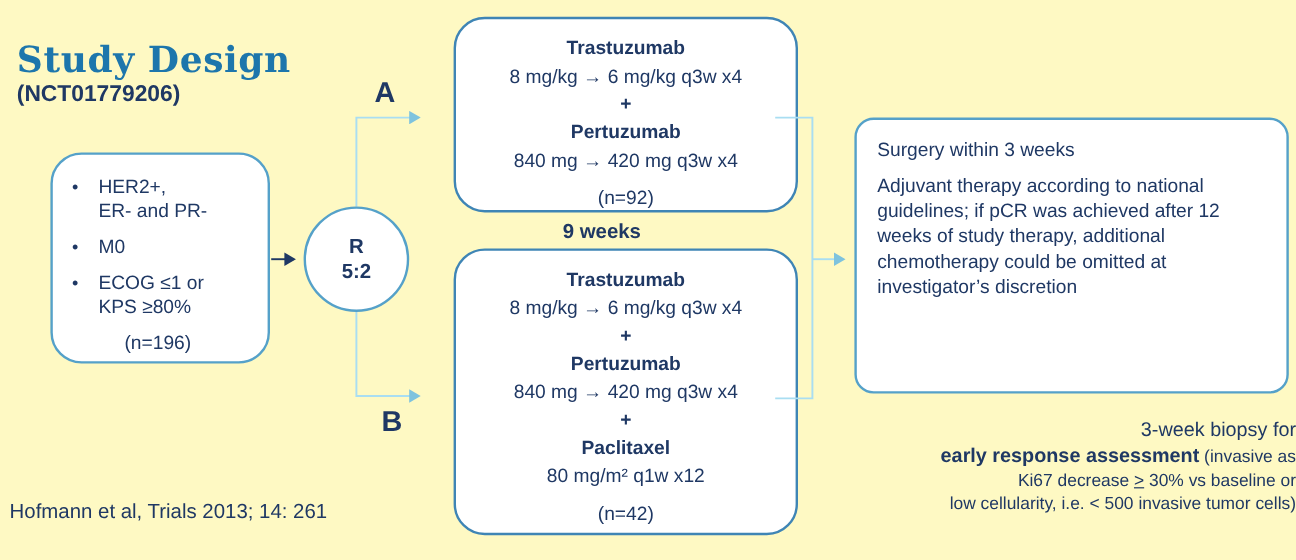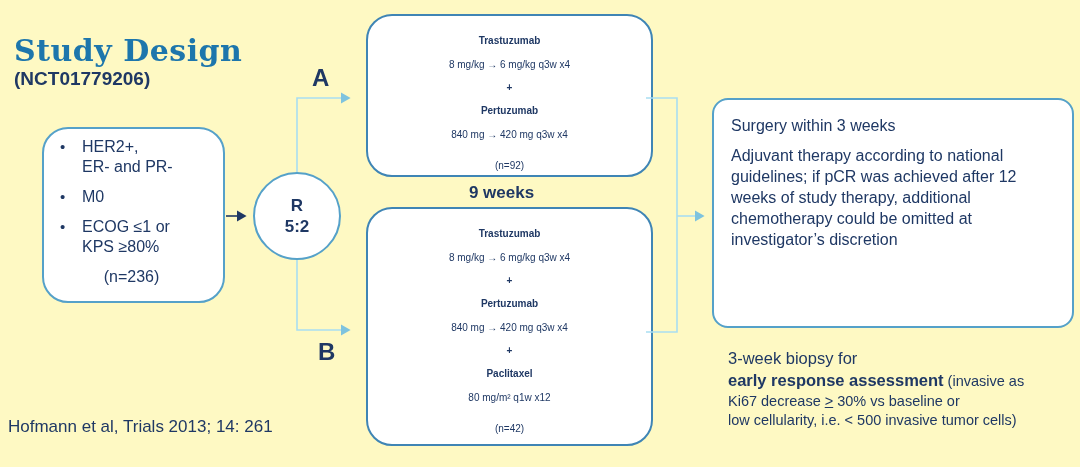--- a/index.html
+++ b/index.html
@@ -19,53 +19,53 @@
   .title-block{position:absolute;left:14px;top:34px;}
   .title-main{
     font-family:"DejaVu Serif", serif;font-weight:bold;font-size:30px;
     color:var(--title-teal);line-height:34px;letter-spacing:0.5px;
   }
   .title-nct{font-size:19px;font-weight:bold;color:var(--text-navy);line-height:22px;}
   
   .rbox{position:absolute;border:2px solid var(--border-blue);border-radius:26px;background:#fff;}
   
   .elig-box{left:42px;top:127px;width:183px;height:176px;border-color:var(--border-blue-light);
-    padding:8px 10px 0 16px;font-size:16px;line-height:20px;}
+    padding:18px 10px 0 16px;font-size:16px;line-height:20px;}
   .bullet-row{display:flex;margin-bottom:10px;}
   .bullet-row .dot{width:22px;flex:0 0 22px;font-size:15px;}
   .bullet-row .dot::before{content:"•";}
   .bullet-text{white-space:pre-line;}
   .elig-n{text-align:center;margin-top:2px;padding-right:10px;}
   
   .rand-circle{
     position:absolute;left:253px;top:172px;width:88px;height:88px;border-radius:50%;
     border:2px solid var(--border-blue-light);display:flex;flex-direction:column;
     align-items:center;justify-content:center;font-weight:bold;font-size:17px;line-height:21px;
     background:#fff;z-index:2;
   }
   
   .arm-label{position:absolute;font-weight:bold;font-size:24px;}
   .arm-label-a{left:312px;top:64px;}
   .arm-label-b{left:318px;top:338px;}
   
-  .arm-box{left:366px;width:287px;text-align:center;font-size:10px;line-height:24px;padding-top:13px;}
+  .arm-box{left:378px;width:287px;text-align:center;font-size:16px;line-height:24px;padding-top:13px;}
   .arm-box-a{top:14px;height:163px;}
   .arm-box-b{top:207px;height:239px;}
   .drug-name{font-weight:bold;}
   .plus{font-weight:bold;line-height:22px;}
   .arm-n{margin-top:7px;}
   
   .duration-label{position:absolute;left:358px;top:183px;width:287px;text-align:center;
     font-weight:bold;font-size:17px;}
   
   .outcome-box{left:712px;top:98px;width:362px;height:230px;border-radius:16px;
     border-color:var(--border-blue-light);padding:15px 14px 0 17px;font-size:16px;line-height:21px;}
   .outcome-box p{margin-bottom:9px;}
   
-  .biopsy-note{position:absolute;left:728px;top:347px;width:352px;color:var(--text-navy);}
+  .biopsy-note{position:absolute;left:728px;top:347px;width:352px;color:var(--text-navy);text-align:right;}
   .biopsy-l1{font-size:16.5px;line-height:22px;}
   .biopsy-l2{font-size:14.5px;line-height:22px;}
   .biopsy-bold{font-weight:bold;font-size:16.5px;}
   .biopsy-small{font-size:14.5px;line-height:19px;}
   .gte{text-decoration:underline;}
   
   .citations{position:absolute;left:8px;top:416px;font-size:17px;line-height:22px;}
   
   .connectors{position:absolute;left:0;top:0;width:1080px;height:467px;pointer-events:none;z-index:1;}
   .conn-light{stroke:var(--connector-light);stroke-width:1.6;fill:none;}
@@ -112,21 +112,21 @@
     </div>
     <div class="bullet-row">
       <span class="dot"></span>
       <span class="bullet-text">M0</span>
     </div>
     <div class="bullet-row">
       <span class="dot"></span>
       <span class="bullet-text">ECOG ≤1 or
 KPS ≥80%</span>
     </div>
-    <div class="elig-n">(n=236)</div>
+    <div class="elig-n">(n=196)</div>
   </div>
 
   <div class="rand-circle">
     <span>R</span>
     <span>5:2</span>
   </div>
 
   <div class="arm-label arm-label-a">A</div>
   <div class="arm-label arm-label-b">B</div>
 

